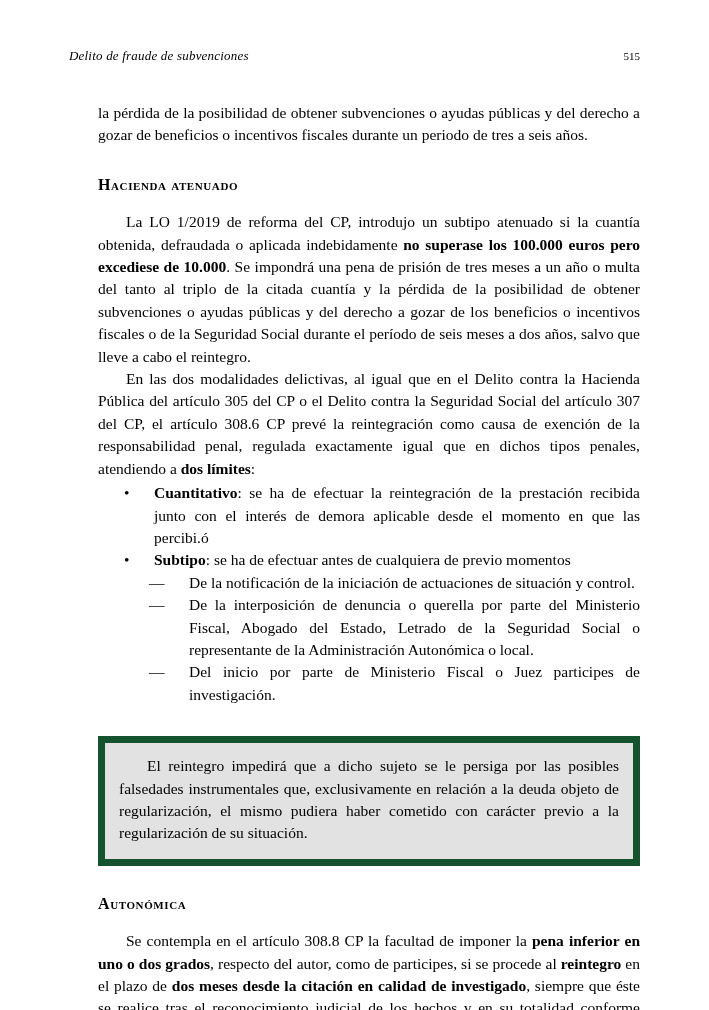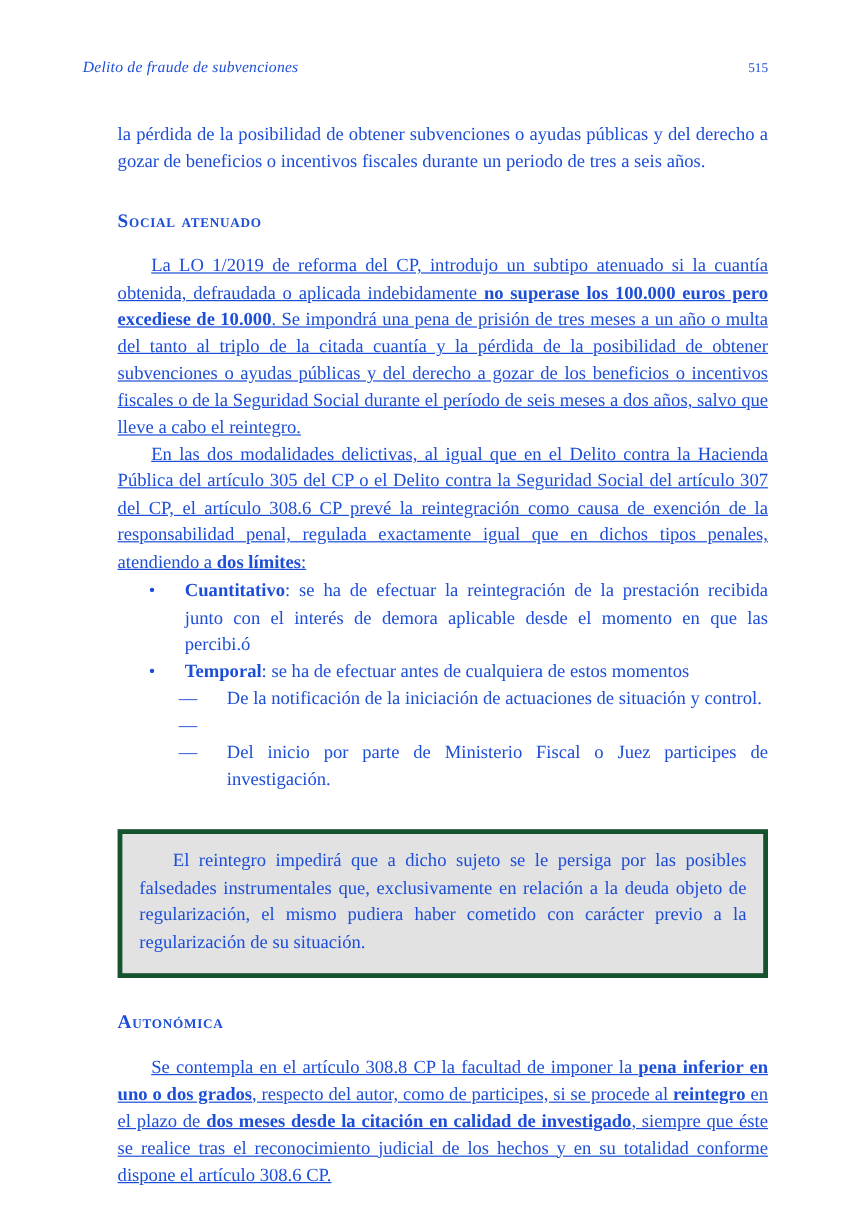--- a/index.html
+++ b/index.html
@@ -8,21 +8,21 @@
     background: #ffffff;
   }
   .page {
     position: relative;
     width: 709px;
     height: 1010px;
     background: #ffffff;
     box-sizing: border-box;
     padding: 48px 69px 0 69px;
     font-family: "Liberation Serif", "DejaVu Serif", serif;
-    color: #1d4ed8;
+    color: #000000;
     overflow: hidden;
   }
   .running-header {
     display: flex;
     justify-content: space-between;
     align-items: baseline;
     margin-bottom: 38px;
   }
   .running-title {
     font-style: italic;
@@ -36,21 +36,20 @@
     font-size: 15.5px;
     line-height: 22.4px;
     text-align: justify;
     margin-left: 29px;
   }
   p.para {
     margin: 0;
   }
   p.indent {
     text-indent: 28px;
-    text-decoration: underline;
   }
   h2.section-heading {
     font-size: 16px;
     font-weight: bold;
     font-variant: small-caps;
     letter-spacing: 0.6px;
     margin: 27px 0 15px 0;
     text-align: left;
   }
   .list {
@@ -72,21 +71,21 @@
     width: 40px;
     flex-shrink: 0;
   }
   .item-text {
     flex: 1;
     text-align: justify;
   }
   .highlight-box {
     margin: 30px 0 27px 0;
     background: #e2e2e2;
-    border: 4px solid #14532d;
+    border: 7px solid #14532d;
     padding: 12px 14px 14px 14px;
   }
   .highlight-box p {
     margin: 0;
     text-indent: 28px;
     text-align: justify;
   }
   b { font-weight: bold; }
 </style>
 </head>
@@ -96,40 +95,41 @@
 
   <div class="running-header">
     <span class="running-title">Delito de fraude de subvenciones</span>
     <span class="page-number">515</span>
   </div>
 
   <div class="body-text">
 
     <p class="para"><span>la pérdida de la posibilidad de obtener subvenciones o ayudas públicas y del derecho a gozar de beneficios o incentivos fiscales durante un periodo de tres a seis años.</span></p>
 
-    <h2 class="section-heading">Social atenuado</h2>
+    <h2 class="section-heading">Hacienda atenuado</h2>
     <p class="para indent"><span>La LO 1/2019 de reforma del CP, introdujo un subtipo atenuado si la cuantía obtenida, defraudada o aplicada indebidamente </span><b>no superase los 100.000 euros pero excediese de 10.000</b><span>. Se impondrá una pena de prisión de tres meses a un año o multa del tanto al triplo de la citada cuantía y la pérdida de la posibilidad de obtener subvenciones o ayudas públicas y del derecho a gozar de los beneficios o incentivos fiscales o de la Seguridad Social durante el período de seis meses a dos años, salvo que lleve a cabo el reintegro.</span></p>
 
     <p class="para indent"><span>En las dos modalidades delictivas, al igual que en el Delito contra la Hacienda Pública del artículo 305 del CP o el Delito contra la Seguridad Social del artículo 307 del CP, el artículo 308.6 CP prevé la reintegración como causa de exención de la responsabilidad penal, regulada exactamente igual que en dichos tipos penales, atendiendo a </span><b>dos límites</b><span>:</span></p>
 
     <div class="list">
       <div class="bullet-item">
         <span class="marker">•</span>
         <span class="item-text"><b>Cuantitativo</b><span>: se ha de efectuar la reintegración de la prestación recibida junto con el interés de demora aplicable desde el momento en que las percibi.ó</span></span>
       </div>
       <div class="bullet-item">
         <span class="marker">•</span>
-        <span class="item-text"><b>Temporal</b><span>: se ha de efectuar antes de cualquiera de estos momentos</span></span>
+        <span class="item-text"><b>Subtipo</b><span>: se ha de efectuar antes de cualquiera de previo momentos</span></span>
       </div>
       <div class="dash-item">
         <span class="marker">—</span>
         <span class="item-text"><span>De la notificación de la iniciación de actuaciones de situación y control.</span></span>
       </div>
       <div class="dash-item">
         <span class="marker">—</span>
+        <span class="item-text"><span>De la interposición de denuncia o querella por parte del Ministerio Fiscal, Abogado del Estado, Letrado de la Seguridad Social o representante de la Administración Autonómica o local.</span></span>
       </div>
       <div class="dash-item">
         <span class="marker">—</span>
         <span class="item-text"><span>Del inicio por parte de Ministerio Fiscal o Juez participes de investigación.</span></span>
       </div>
     </div>
 
     <div class="highlight-box">
       <p><span>El reintegro impedirá que a dicho sujeto se le persiga por las posibles falsedades instrumentales que, exclusivamente en relación a la deuda objeto de regularización, el mismo pudiera haber cometido con carácter previo a la regularización de su situación.</span></p>
     </div>

